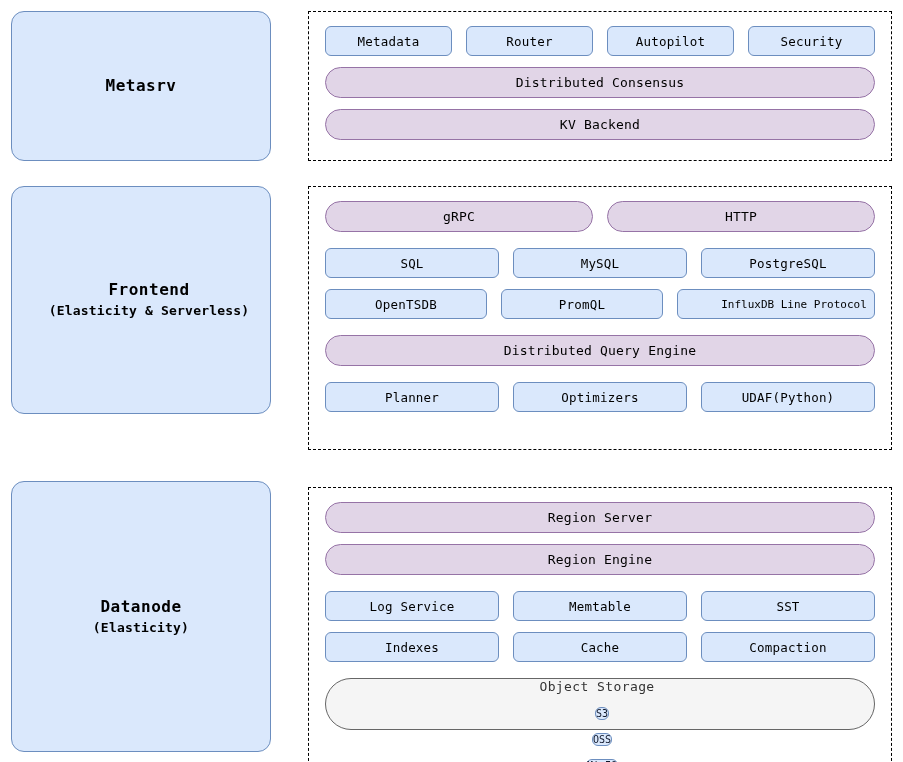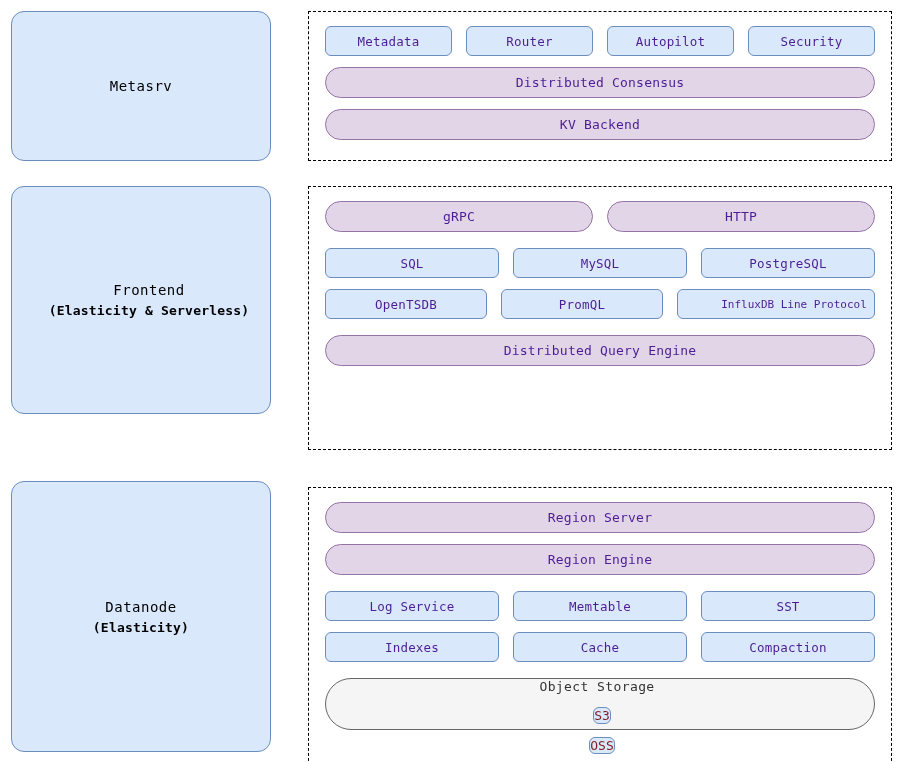--- a/index.html
+++ b/index.html
@@ -31,22 +31,22 @@
     border: 1px solid #6c8ebf;
     border-radius: 13px;
     display: flex;
     flex-direction: column;
     align-items: center;
     justify-content: center;
     text-align: center;
     color: #000000;
   }
   .left-panel .title {
-    font-size: 14px;
-    font-weight: normal;
+    font-size: 16px;
+    font-weight: bold;
     letter-spacing: 0.5px;
     line-height: 22px;
   }
   .left-panel .subtitle {
     font-size: 13px;
     font-weight: bold;
     letter-spacing: 0.2px;
     line-height: 20px;
   }
 
@@ -79,21 +79,21 @@
 
   
   .box {
     box-sizing: border-box;
     display: flex;
     align-items: center;
     justify-content: center;
     text-align: center;
     height: 30px;
     font-size: 12.5px;
-    color: #4c1d95;
+    color: #000000;
     letter-spacing: 0.2px;
     white-space: nowrap;
   }
   .box.blue {
     background: #dae8fc;
     border: 1px solid #6c8ebf;
     border-radius: 6px;
   }
   .box.purple {
     background: #e1d5e7;
@@ -129,22 +129,22 @@
     box-sizing: border-box;
     flex: 1 1 0;
     min-width: 0;
     height: 30px;
     display: flex;
     align-items: center;
     justify-content: center;
     background: #dae8fc;
     border: 1px solid #6c8ebf;
     border-radius: 6px;
-    font-size: 13px;
-    color: #7f1d1d;
+    font-size: 10px;
+    color: #0f172a;
     white-space: nowrap;
   }
 </style>
 </head>
 <body>
 
 <div class="diagram">
 
   <div class="left-panel" id="panel-metasrv">
     <div class="title">Metasrv</div>
@@ -185,20 +185,25 @@
       <div class="box blue flex1">MySQL</div>
       <div class="box blue flex1">PostgreSQL</div>
     </div>
     <div class="row gap-after">
       <div class="box blue flex1">OpenTSDB</div>
       <div class="box blue flex1">PromQL</div>
       <div class="box blue flex1 small-text">InfluxDB Line Protocol</div>
     </div>
     <div class="row gap-after">
       <div class="box purple flex1">Distributed Query Engine</div>
+    </div>
+    <div class="row">
+      <div class="box blue flex1">Planner</div>
+      <div class="box blue flex1">Optimizers</div>
+      <div class="box blue flex1">UDAF(Python)</div>
     </div>
   </div>
 
   <div class="group" id="group-datanode">
     <div class="row tight">
       <div class="box purple flex1">Region Server</div>
     </div>
     <div class="row gap-after">
       <div class="box purple flex1">Region Engine</div>
     </div>

